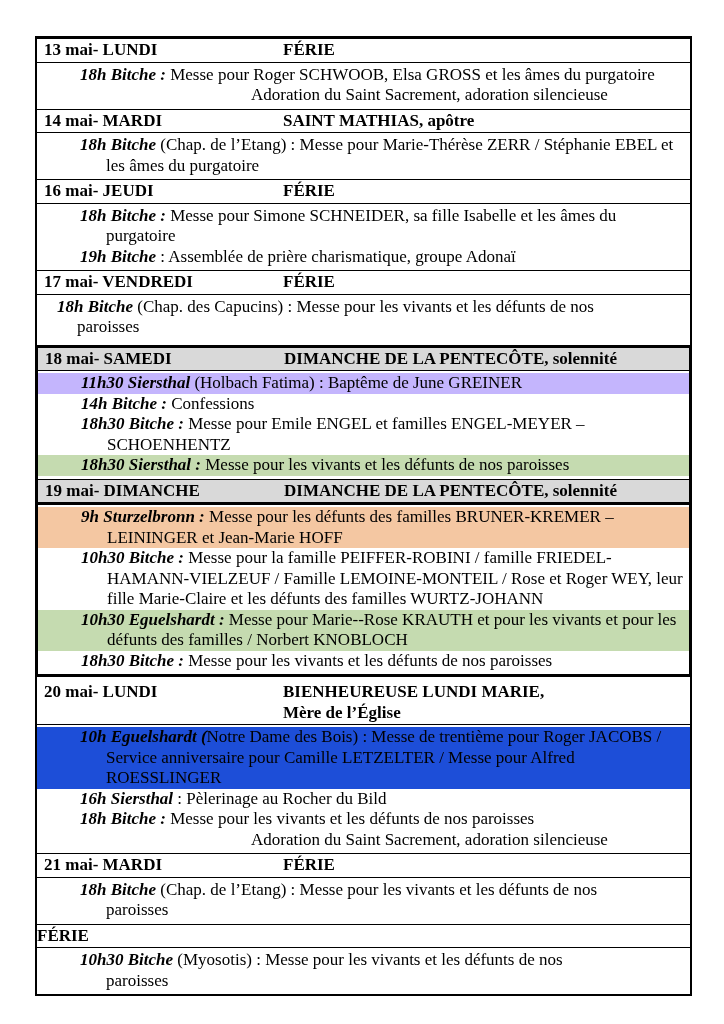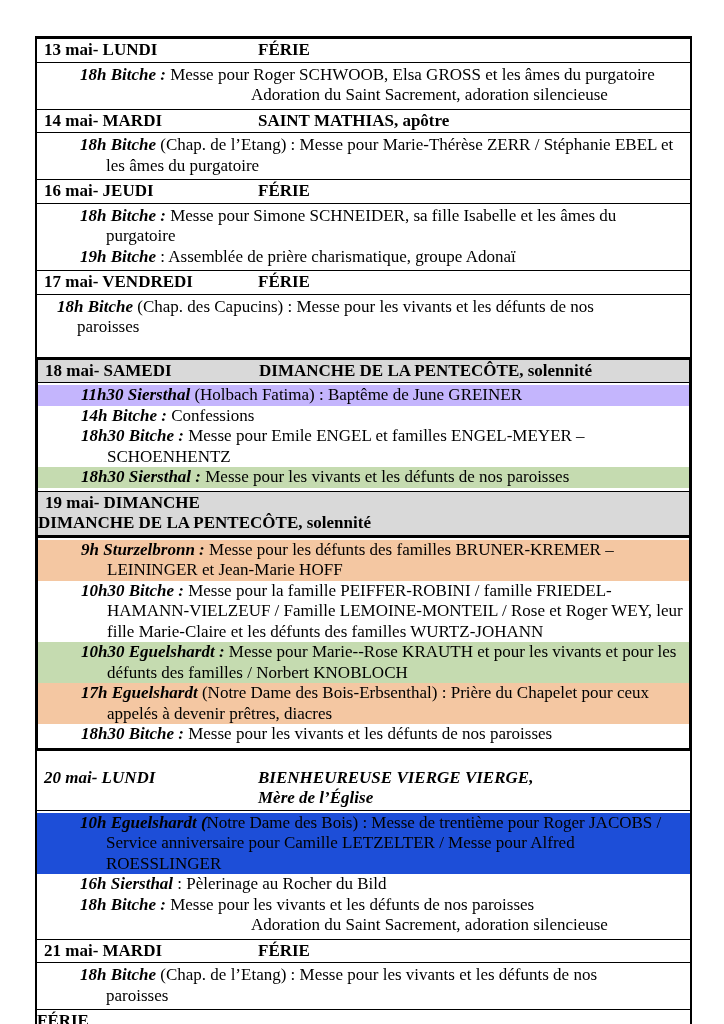--- a/index.html
+++ b/index.html
@@ -20,41 +20,41 @@
   }
   .sec-header{
     display:flex;
     border-top:1px solid #000;
     border-bottom:1px solid #000;
     font-weight:bold;
     padding:1px 0 1px 0;
   }
   .doc > .section:first-child > .sec-header{border-top:none;}
   .pentecost-block > .section:first-child > .sec-header{border-top:none;}
-  .pentecost-block + .section > .sec-header{border-top:none;font-style:italic;}
-  .sec-header .date{width:221px;padding-left:7px;flex:none;}
+  .pentecost-block + .section > .sec-header{border-top:none;}
+  .sec-header .date{width:246px;padding-left:7px;flex:none;}
   .sec-header .feast{flex:1;}
   .sec-body{padding:2px 0 3px 0;}
   .entry{
     padding-left:69px;
     text-indent:-26px;
     padding-right:3px;
   }
   .entry.flush{
     padding-left:40px;
     text-indent:-20px;
   }
   .lead{font-weight:bold;font-style:italic;}
   .extra{
     padding-left:145px;
     text-indent:0;
   }
   .pentecost-block{
     border:3px solid #000;
-    margin:16px -2px;
+    margin:4px -2px;
   }
   .thick-bottom{border-bottom:3px solid #000 !important;}
   .mw590{max-width:590px;}
   .mw618{max-width:618px;}
   .mw578{max-width:578px;}
 </style>
 </head>
 <body>
 
 <div class="doc">
@@ -128,50 +128,47 @@
         <div class="entry">
           <span class="lead">18h30 Bitche :</span><span> Messe pour Emile ENGEL et familles ENGEL-MEYER – SCHOENHENTZ</span>
         </div>
         <div class="entry" style="background: rgb(197, 219, 176);">
           <span class="lead">18h30 Siersthal :</span><span> Messe pour les vivants et les défunts de nos paroisses</span>
         </div>
       </div>
     </div>
 
     <div class="section">
-      <div class="sec-header thick-bottom" style="background: rgb(217, 217, 217); flex-direction: column;">
+      <div class="sec-header thick-bottom" style="background: rgb(217, 217, 217);">
         <div class="date">19 mai- DIMANCHE</div>
         <div class="feast">DIMANCHE DE LA PENTECÔTE, solennité</div>
       </div>
       <div class="sec-body">
         <div class="entry" style="background: rgb(244, 199, 162);">
           <span class="lead">9h Sturzelbronn :</span><span> Messe pour les défunts des familles BRUNER-KREMER – LEININGER et Jean-Marie HOFF</span>
         </div>
         <div class="entry">
           <span class="lead">10h30 Bitche :</span><span> Messe pour la famille PEIFFER-ROBINI / famille FRIEDEL-HAMANN-VIELZEUF / Famille LEMOINE-MONTEIL / Rose et Roger WEY, leur fille Marie-Claire et les défunts des familles WURTZ-JOHANN</span>
         </div>
         <div class="entry" style="background: rgb(197, 219, 176);">
           <span class="lead">10h30 Eguelshardt :</span><span> Messe pour Marie--Rose KRAUTH et pour les vivants et pour les défunts des familles / Norbert KNOBLOCH</span>
         </div>
-        <div class="entry" style="background: rgb(244, 199, 162);">
-          <span class="lead">17h Eguelshardt</span><span> (Notre Dame des Bois-Erbsenthal) : Prière du Chapelet pour ceux appelés à devenir prêtres, diacres</span>
-        </div>
         <div class="entry">
           <span class="lead">18h30 Bitche :</span><span> Messe pour les vivants et les défunts de nos paroisses</span>
         </div>
       </div>
     </div>
 
   </div>
 
   <div class="section">
     <div class="sec-header">
       <div class="date">20 mai- LUNDI</div>
       <div class="feast">
-        <div>BIENHEUREUSE VIERGE VIERGE,</div>
+        <div>BIENHEUREUSE LUNDI MARIE,</div>
         <div>Mère de l’Église</div>
       </div>
     </div>
     <div class="sec-body">
       <div class="entry" style="background: #1d4ed8;">
         <span class="lead">10h Eguelshardt (</span><span>Notre Dame des Bois) : Messe de trentième pour Roger JACOBS / Service anniversaire pour Camille LETZELTER / Messe pour Alfred ROESSLINGER</span>
       </div>
       <div class="entry">
         <span class="lead">16h Siersthal </span><span> : Pèlerinage au Rocher du Bild</span>
       </div>

